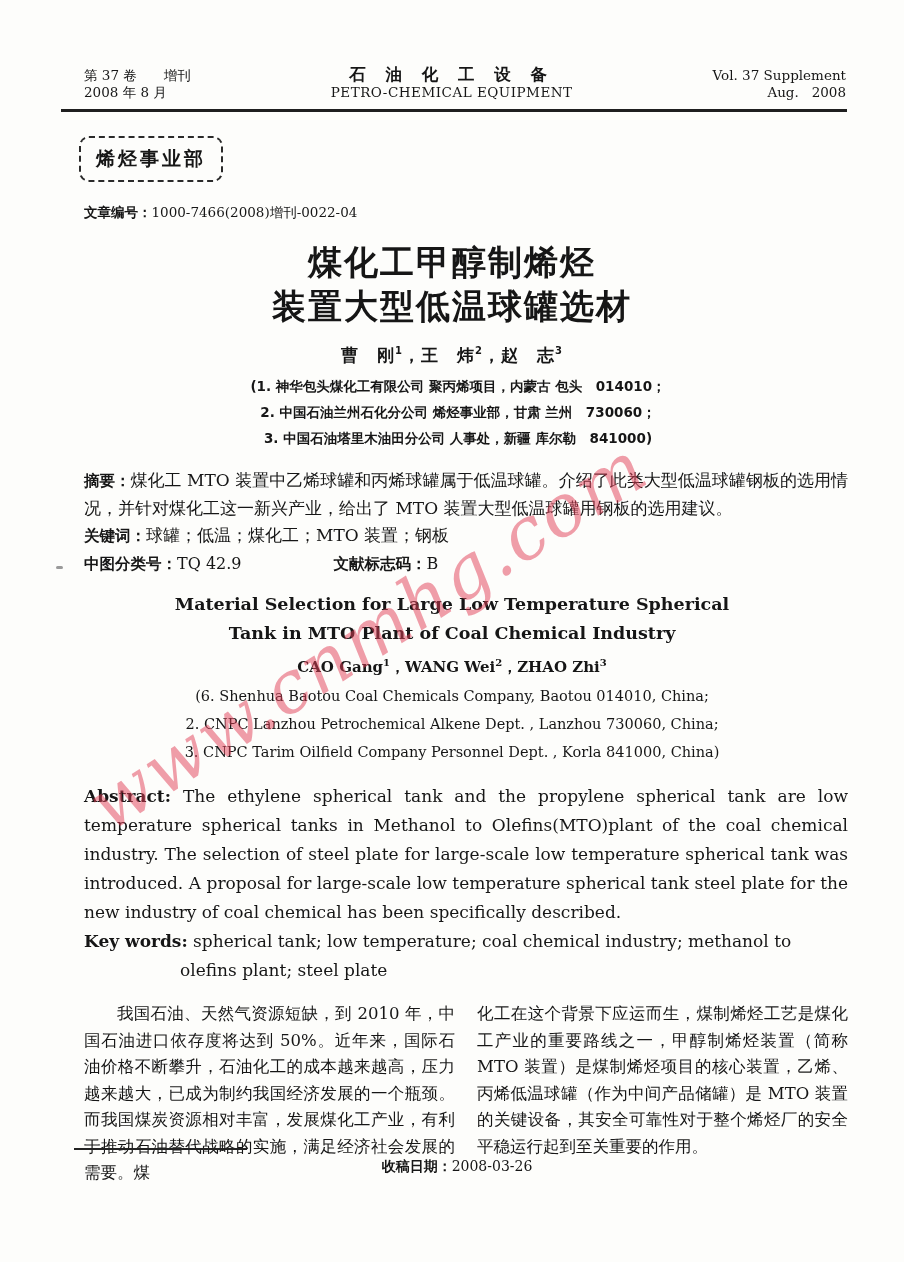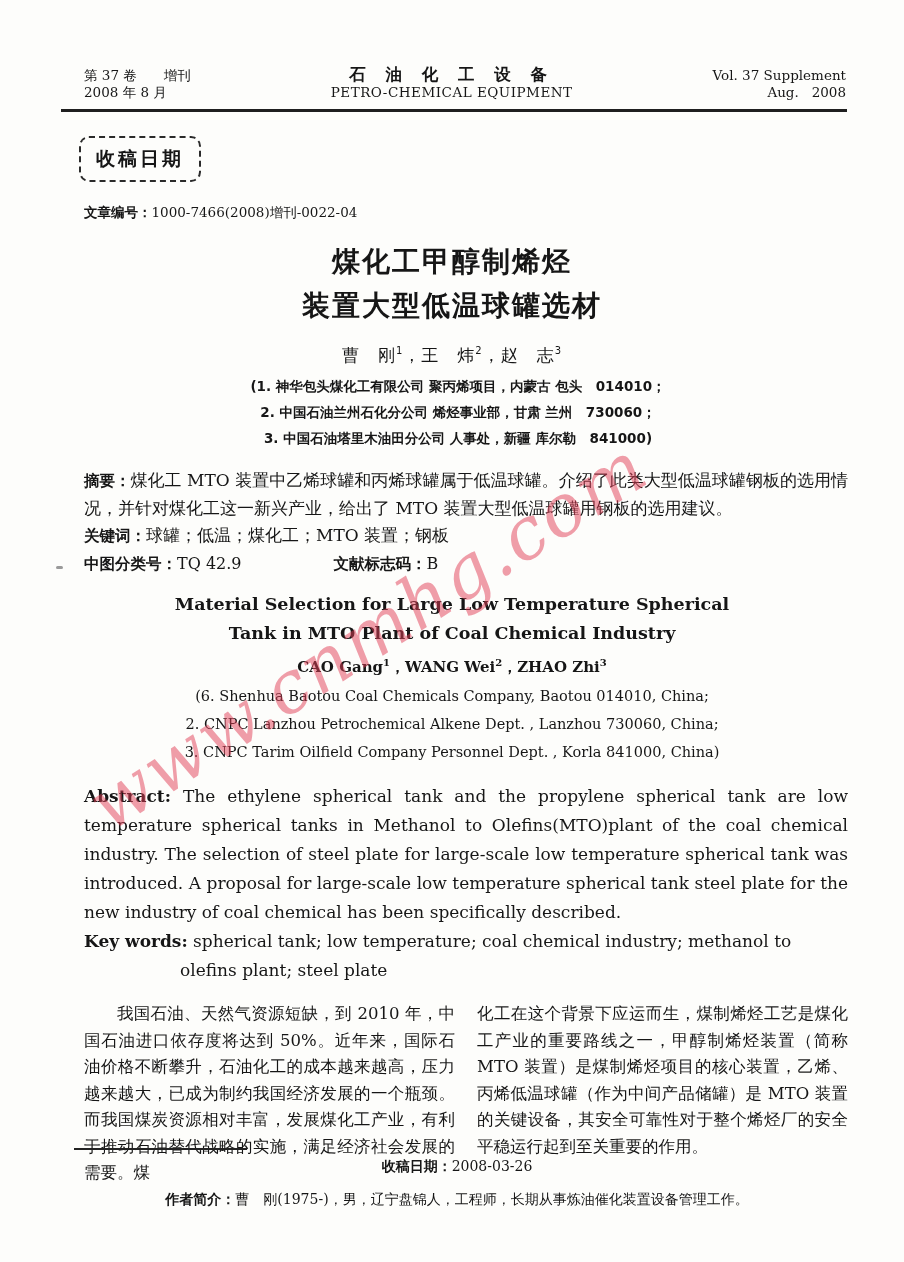--- a/index.html
+++ b/index.html
@@ -39,26 +39,26 @@
     font-size:19px;font-weight:bold;letter-spacing:3px;
     font-family:"DejaVu Sans","Liberation Sans",sans-serif;
   }
 
   
   .artno{margin:22px 0 0 84px;font-size:13.5px;}
   .artno .lab{font-weight:bold;font-family:"DejaVu Sans","Liberation Sans",sans-serif;}
   .title-zh{
     margin-top:18px;text-align:center;
     font-family:"DejaVu Sans","Liberation Sans",sans-serif;
-    font-size:28px;font-weight:bold;line-height:44px;letter-spacing:2px;
+    font-size:34px;font-weight:bold;line-height:44px;letter-spacing:2px;
   }
   .authors-zh{
     margin-top:16px;text-align:center;
     font-family:"DejaVu Sans","Liberation Sans",sans-serif;
-    font-size:17px;font-weight:normal;letter-spacing:1px;
+    font-size:17px;font-weight:bold;letter-spacing:1px;
   }
   .authors-zh sup,.authors-en sup{font-size:10px;}
   .affil-zh{
     margin-top:6px;text-align:center;
     font-family:"DejaVu Sans","Liberation Sans",sans-serif;
     font-weight:600;font-size:13.5px;line-height:26px;padding-left:12px;
   }
 
   
   .zh-block{margin:16px 56px 0 84px;font-size:17px;line-height:27px;text-align:justify;}
@@ -113,21 +113,21 @@
     <div class="hdr-center">
       <div class="hdr-journal-zh">石 油 化 工 设 备</div>
       <div class="hdr-journal-en">PETRO-CHEMICAL EQUIPMENT</div>
     </div>
     <div class="hdr-right">Vol. 37 Supplement
 Aug.&nbsp;&nbsp; 2008</div>
   </div>
   <div class="hdr-rule"></div>
 
   
-  <div class="badge">收稿日期</div>
+  <div class="badge">烯烃事业部</div>
 
   
   <div class="artno">
     <span class="lab">文章编号：</span><span>1000-7466(2008)增刊-0022-04</span>
   </div>
 
   
   <div class="title-zh">
     <div>煤化工甲醇制烯烃</div>
     <div>装置大型低温球罐选材</div>
@@ -187,23 +187,20 @@
     <div class="col indent">我国石油、天然气资源短缺，到 2010 年，中国石油进口依存度将达到 50%。近年来，国际石油价格不断攀升，石油化工的成本越来越高，压力越来越大，已成为制约我国经济发展的一个瓶颈。而我国煤炭资源相对丰富，发展煤化工产业，有利于推动石油替代战略的实施，满足经济社会发展的需要。煤</div>
     <div class="col">化工在这个背景下应运而生，煤制烯烃工艺是煤化工产业的重要路线之一，甲醇制烯烃装置（简称 MTO 装置）是煤制烯烃项目的核心装置，乙烯、丙烯低温球罐（作为中间产品储罐）是 MTO 装置的关键设备，其安全可靠性对于整个烯烃厂的安全平稳运行起到至关重要的作用。</div>
   </div>
 
   
   <div class="footnote">
     <div class="fn-rule"></div>
     <div class="fn-line">
       <span class="lab">收稿日期：</span><span>2008-03-26</span>
     </div>
-    <div class="fn-line">
-      <span class="lab">作者简介：</span><span>曹　刚(1975-)，男，辽宁盘锦人，工程师，长期从事炼油催化装置设备管理工作。</span>
-    </div>
   </div>
 
   
   <div class="watermark">www.cnmhg.com</div>
 
   
   <div class="margin-dash"></div>
 
 </div>
 

